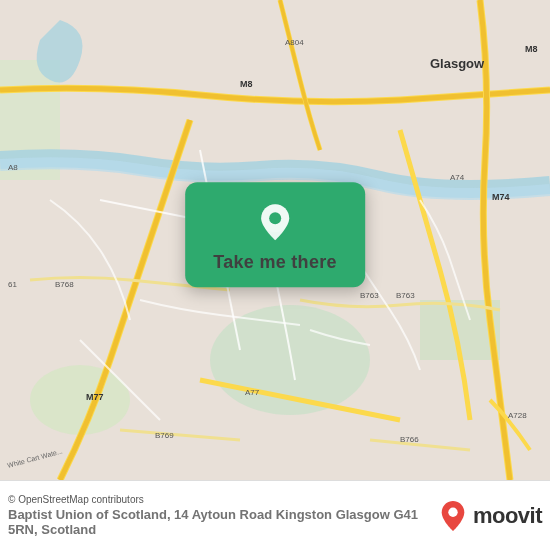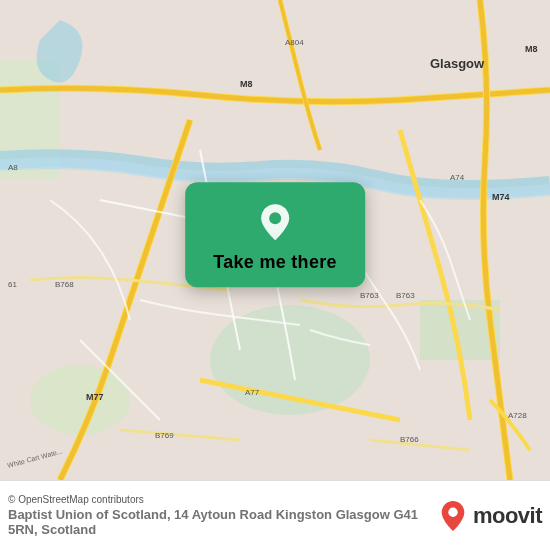--- a/index.html
+++ b/index.html
@@ -41,21 +41,21 @@
       gap: 8px;
       box-shadow: 0 4px 16px rgba(0,0,0,0.25);
     }
 
     .pin-icon {
       width: 44px;
       height: 44px;
     }
 
     .cta-button-text {
-      color: #000000;
+      color: #404040;
       font-size: 18px;
       font-weight: 600;
       white-space: nowrap;
       letter-spacing: 0.3px;
     }
 
     
     .footer {
       position: absolute;
       bottom: 0;

